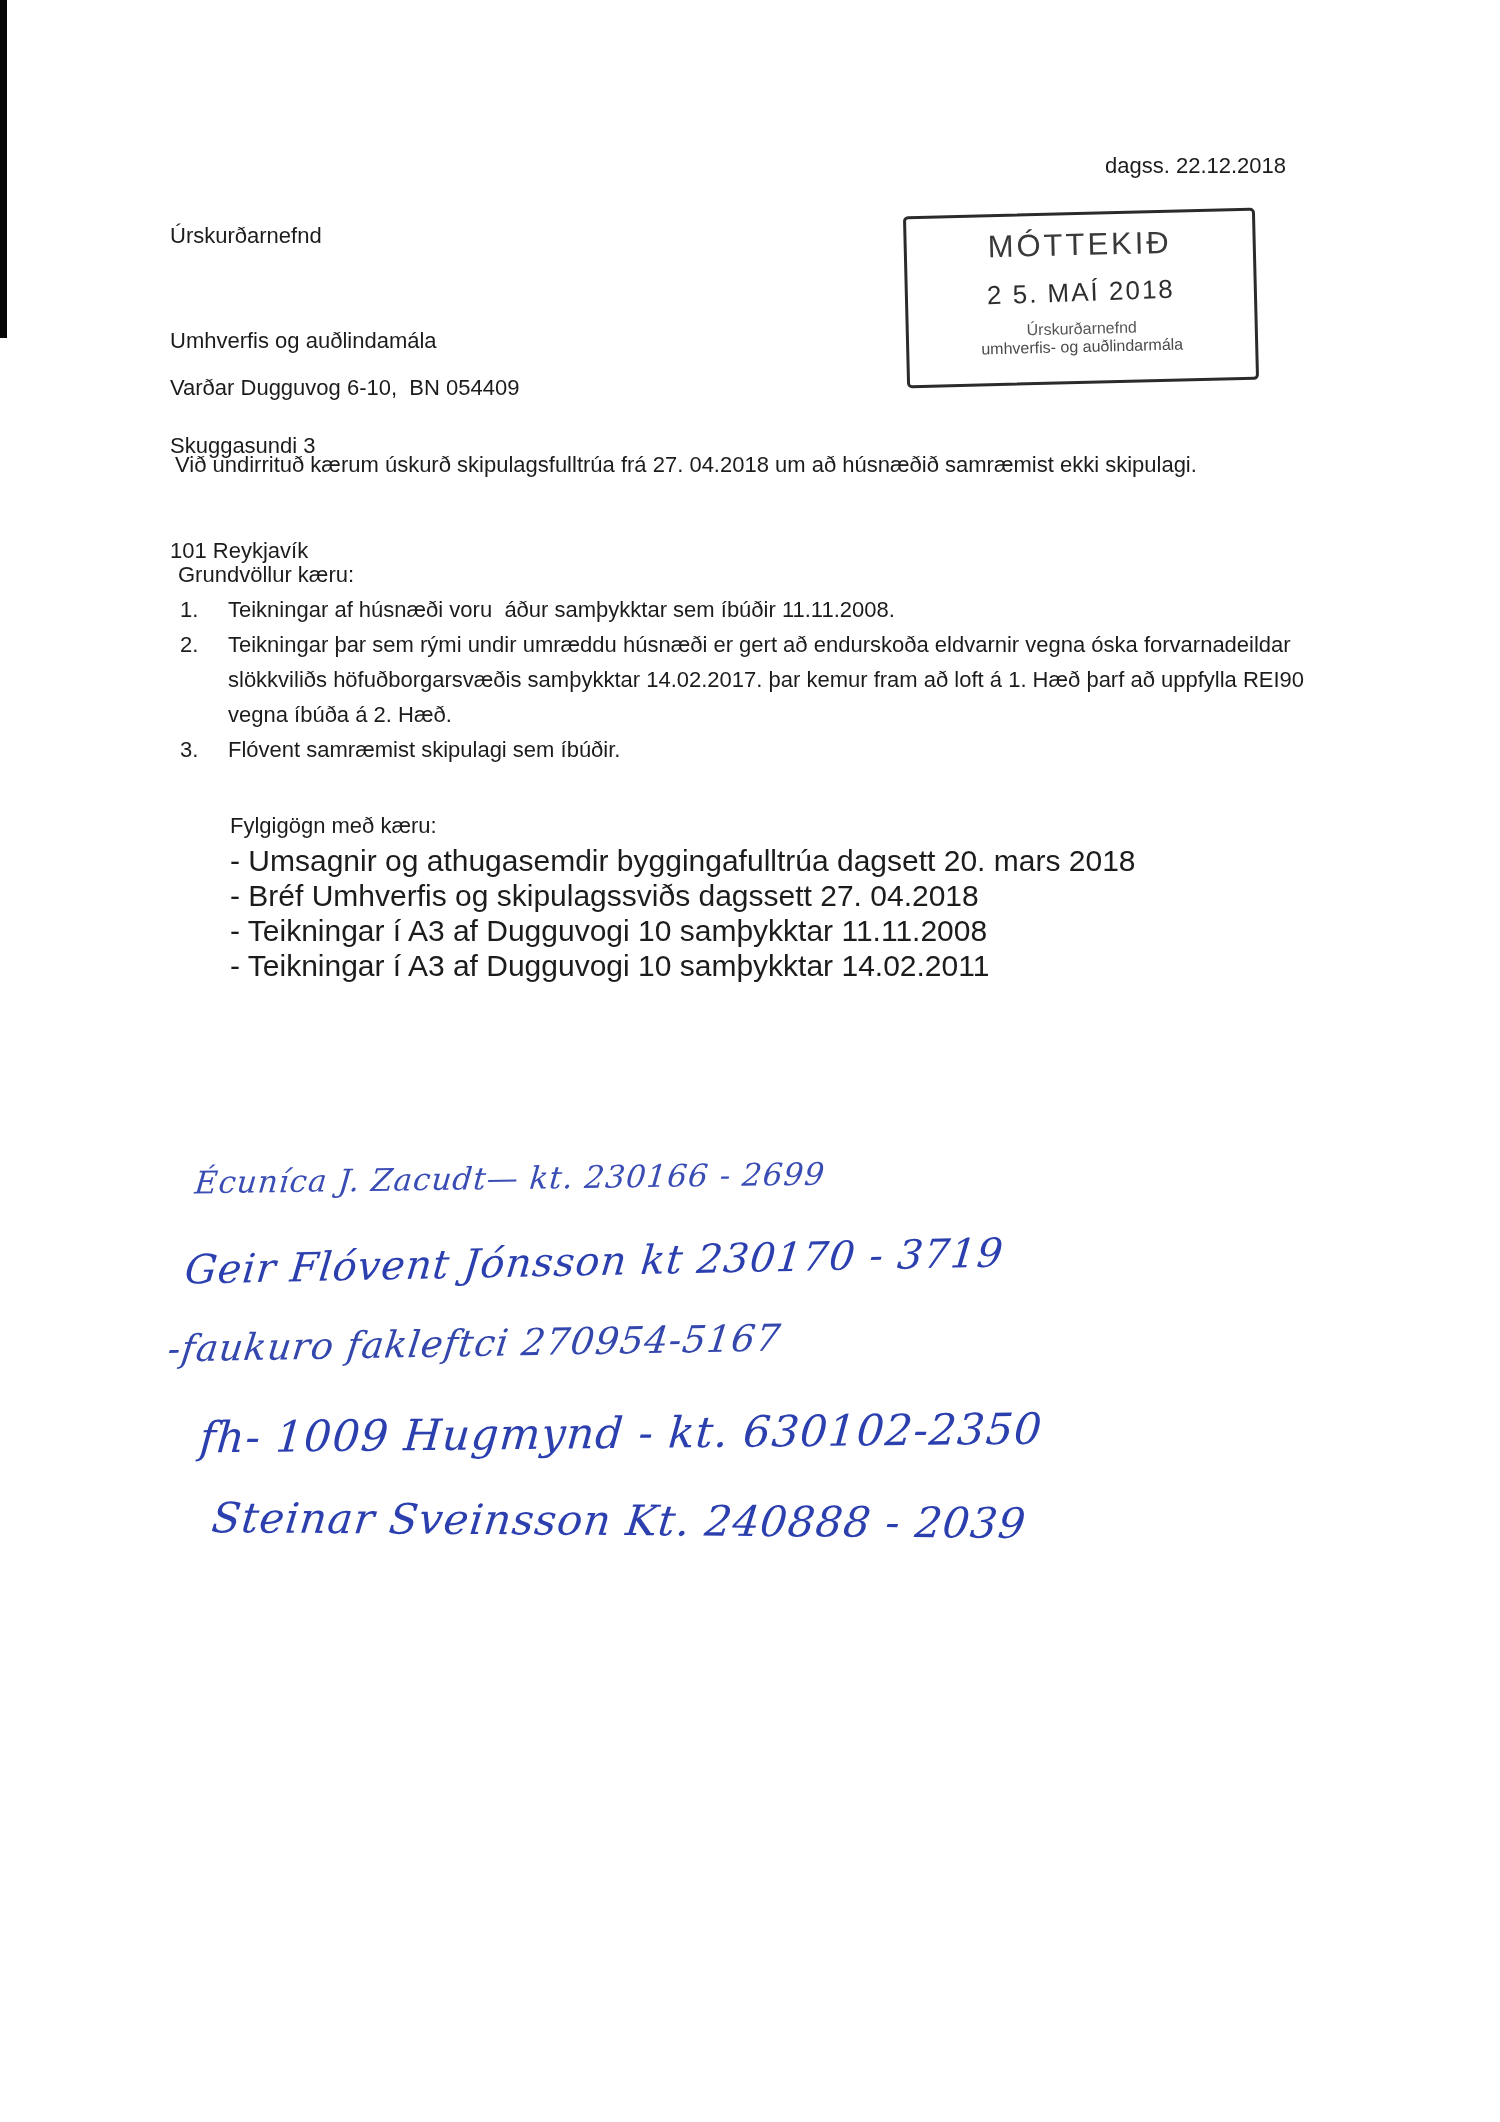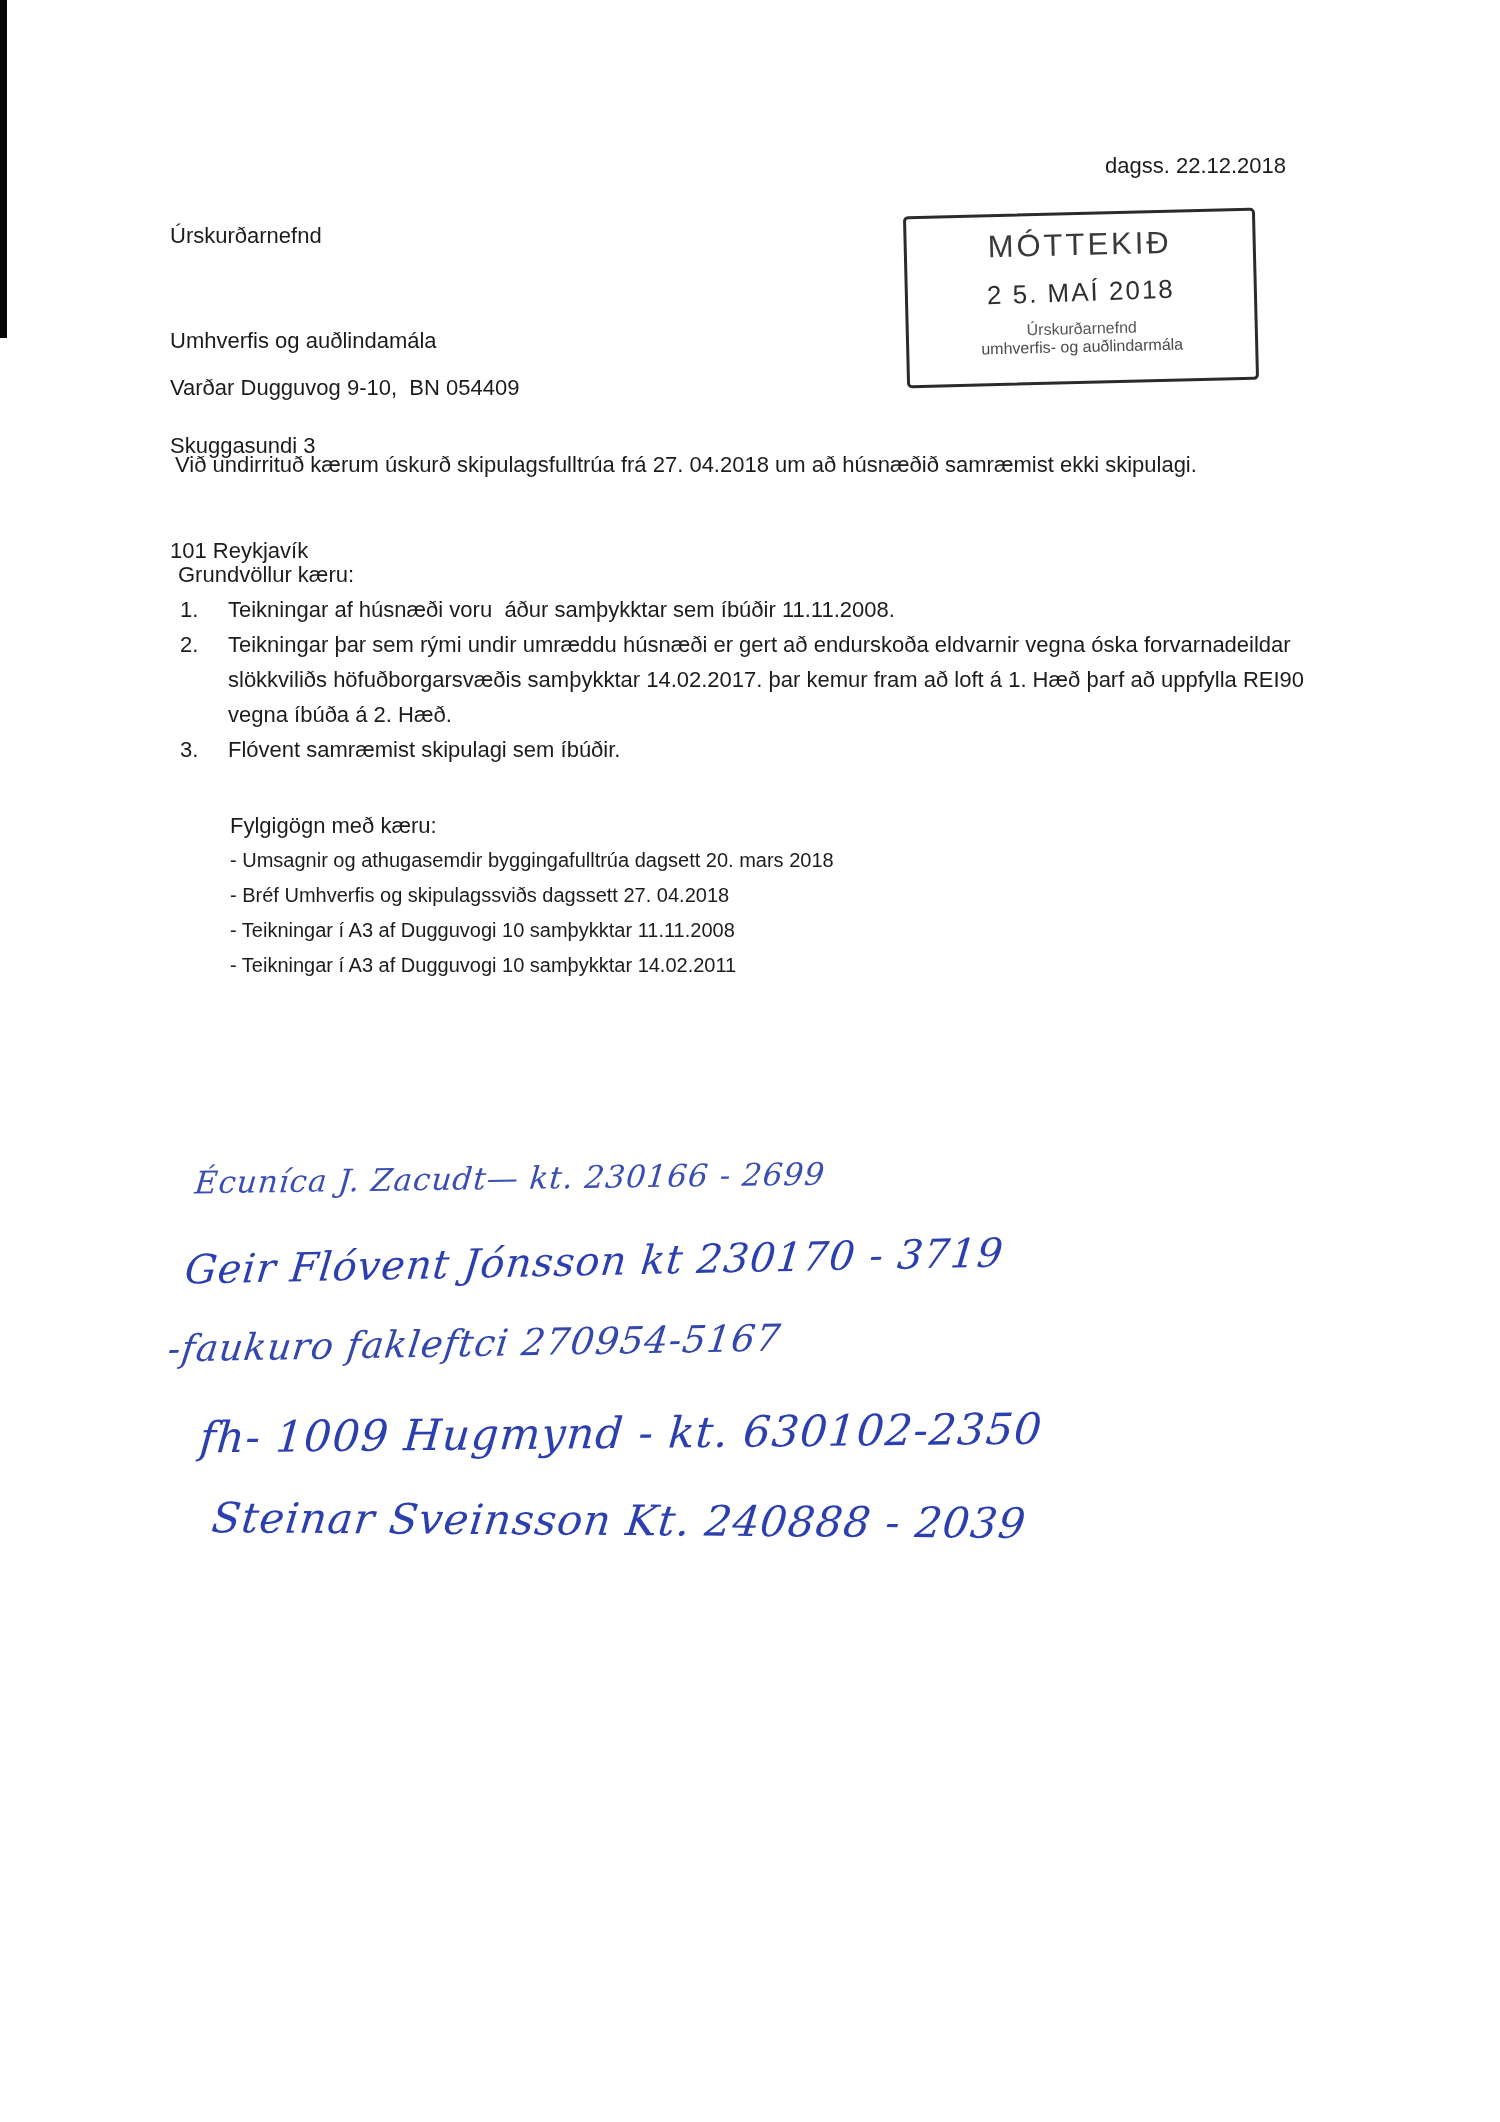--- a/index.html
+++ b/index.html
@@ -111,21 +111,21 @@
     left: 230px;
     top: 808px;
   }
   .attachments-list {
     position: absolute;
     left: 230px;
     top: 843px;
     width: 1100px;
   }
   .attachment-item {
-    font-size: 20px;
+    font-size: 30px;
     line-height: 35px;
   }
   .closing-line {
     left: 175px;
     top: 1068px;
   }
   .sig {
     position: absolute;
     font-family: "DejaVu Serif", serif;
     font-style: italic;
@@ -155,21 +155,21 @@
 
   <div class="txt date-line">dagss. 22.12.2018</div>
 
   <div class="stamp">
     <div class="stamp-title">MÓTTEKIÐ</div>
     <div class="stamp-date">2 5. MAÍ 2018</div>
     <div class="stamp-org1">Úrskurðarnefnd</div>
     <div class="stamp-org2">umhverfis- og auðlindarmála</div>
   </div>
 
-  <div class="txt subject-line">Varðar Dugguvog 9-10,  BN 054409</div>
+  <div class="txt subject-line">Varðar Dugguvog 6-10,  BN 054409</div>
 
   <div class="txt intro-par">Við undirrituð kærum úskurð skipulagsfulltrúa frá 27. 04.2018 um að húsnæðið samræmist ekki skipulagi.</div>
 
   <div class="txt grounds-heading">Grundvöllur kæru:</div>
 
   <div class="grounds-list">
     <div class="ground-item">
       <span class="ground-num">1.</span>
       <span class="ground-text">Teikningar af húsnæði voru  áður samþykktar sem íbúðir 11.11.2008.</span>
     </div>

